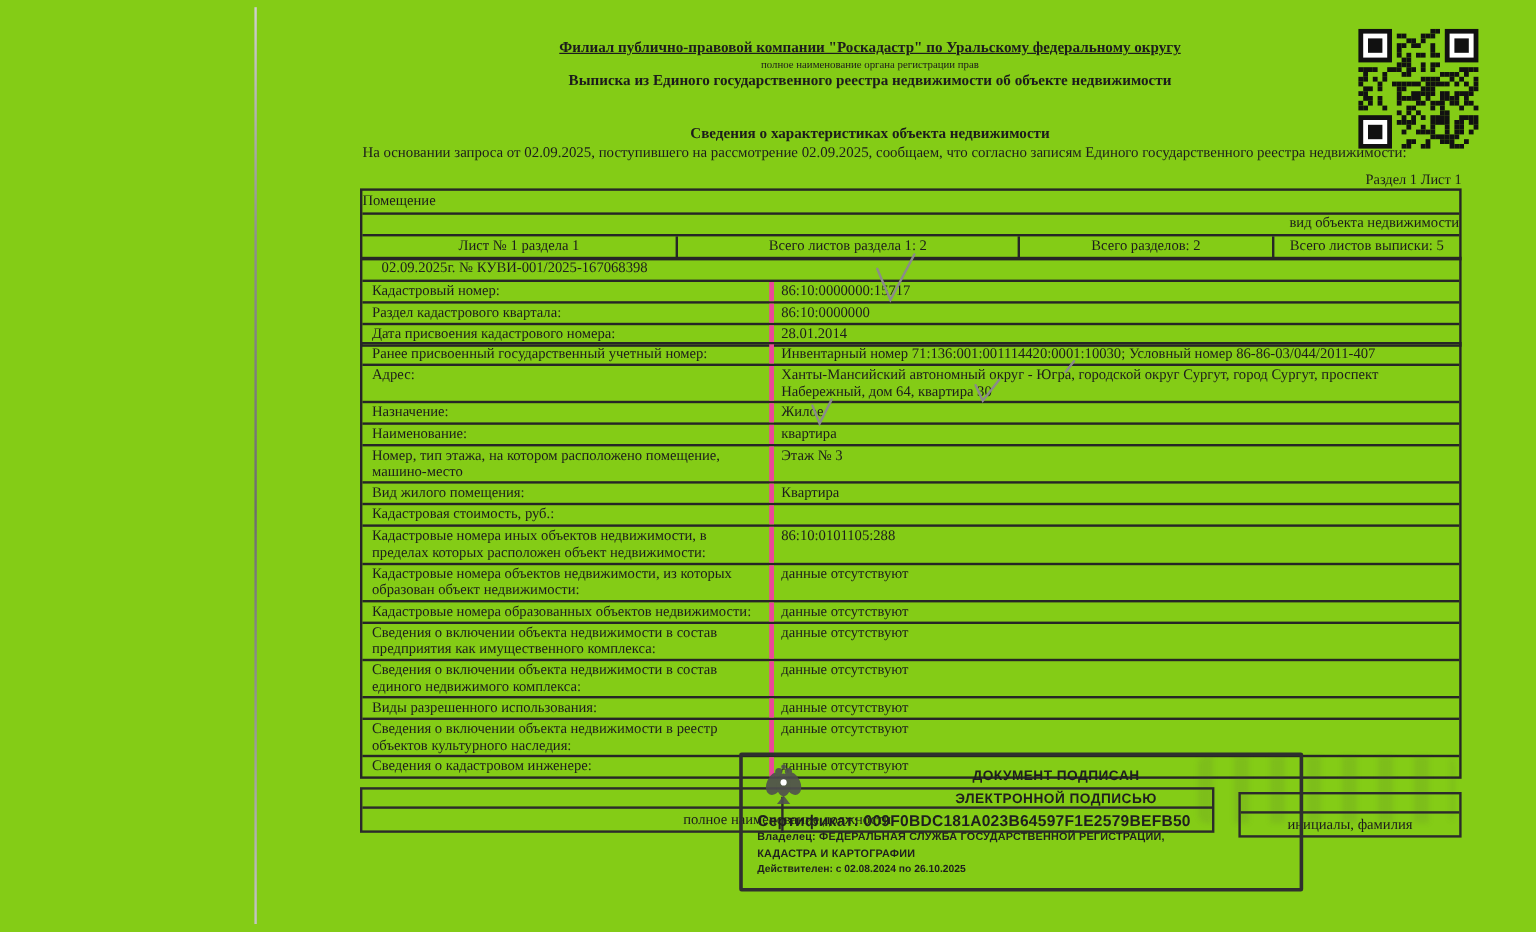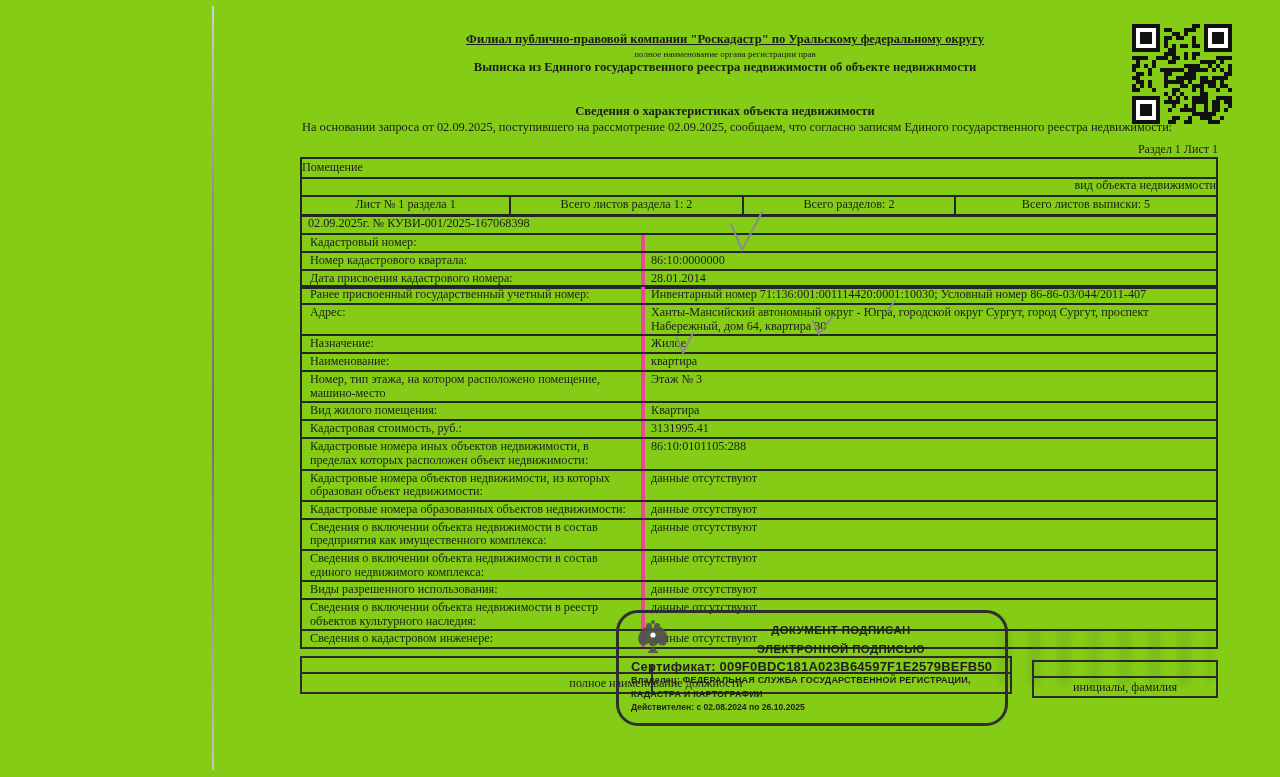--- a/index.html
+++ b/index.html
@@ -23,21 +23,21 @@
   #qr{position:absolute;left:1128px;top:24px;width:108px;height:100px;}
 
   
   .tbl{position:absolute;left:300px;width:918px;box-sizing:border-box;
        border:2px solid #262626;font-size:12.2px;line-height:13.6px;background:transparent;}
   .tr{display:flex;border-bottom:2px solid #262626;min-height:16px;}
   .tr:last-child{border-bottom:none;}
   .th-label{width:343px;box-sizing:border-box;border-right:4px solid #ec4899;padding:1px 3px 1px 8px;}
   .td-value{flex:1;padding:1px 4px 1px 6px;}
   .c{justify-content:center;text-align:center;}
-  .full{padding:1px 4px 1px 6px;}
+  .full{padding:1px 4px 1px 16px;}
   #tbl-object{top:157px;}
   #tbl-request{top:214px;}
   #tbl-details{top:285px;}
   .hdr-cell{box-sizing:border-box;border-right:2px solid #262626;text-align:center;padding:1px 2px;}
   .hdr-cell:last-child{border-right:none;}
 
   
   .cm{position:absolute;}
   .cm polyline,.cm line{fill:none;stroke:#8b8b8b;stroke-width:2;stroke-linecap:round;}
 
@@ -48,22 +48,22 @@
   .sig-space{height:14px;border-bottom:2px solid #2b2b2b;}
   .sig-label{text-align:center;font-size:12.2px;padding-top:2px;}
   #eagle-stub{position:absolute;left:651px;top:664px;width:2px;height:30px;background:#2b2b2b;z-index:1;}
 
   
   #watermark{position:absolute;left:998px;top:630px;width:214px;height:56px;border-radius:8px;
     background:repeating-linear-gradient(90deg,rgba(70,70,70,0.10) 0 13px,transparent 13px 30px);
     filter:blur(2px);z-index:0;}
 
   
-  #stamp{position:absolute;left:616px;top:610px;width:392px;height:116px;box-sizing:border-box;
-    border:3px solid #2f2f2f;border-radius:22px;background:transparent;z-index:3;
+  #stamp{position:absolute;left:616px;top:627px;width:470px;height:116px;box-sizing:border-box;
+    border:3px solid #2f2f2f;border-radius:2px;background:transparent;z-index:3;
     font-family:"Liberation Sans", sans-serif;color:#1e1e1e;}
   #stamp .s-line1{position:absolute;left:66px;right:8px;top:11px;text-align:center;
     font-size:11.4px;font-weight:bold;letter-spacing:.4px;}
   #stamp .s-line2{position:absolute;left:66px;right:8px;top:30px;text-align:center;
     font-size:11.4px;font-weight:bold;letter-spacing:.4px;}
   #stamp .s-cert{position:absolute;left:12px;top:46px;font-size:13px;font-weight:bold;letter-spacing:.2px;}
   #stamp .s-owner{position:absolute;left:12px;top:60px;width:345px;font-size:9px;font-weight:bold;line-height:14px;letter-spacing:.2px;}
   #stamp .s-valid{position:absolute;left:12px;top:89px;font-size:8.6px;font-weight:bold;}
   #emblem{position:absolute;left:18px;top:5px;}
 </style>
@@ -300,39 +300,40 @@
     </svg>
 
   <div id="tbl-object" class="tbl">
     <div class="tr c" style="min-height:18px">
       <div style="width:100%;text-align:left;padding-top:2px">Помещение</div>
     </div>
     <div class="tr c">
       <div style="width:100%;text-align:right">вид объекта недвижимости</div>
     </div>
     <div class="tr" style="min-height:18px">
-      <div class="hdr-cell" style="width:209px">Лист № 1 раздела 1</div>
-      <div class="hdr-cell" style="width:233px">Всего листов раздела 1: 2</div>
+      <div class="hdr-cell" style="width:263px">Лист № 1 раздела 1</div>
+      <div class="hdr-cell" style="width:285px">Всего листов раздела 1: 2</div>
       <div class="hdr-cell" style="width:212px">Всего разделов: 2</div>
       <div class="hdr-cell" style="flex:1">Всего листов выписки: 5</div>
     </div>
   </div>
 
   <div id="tbl-request" class="tbl">
     <div class="tr" style="min-height:17px">
       <div class="full">02.09.2025г. № КУВИ-001/2025-167068398</div>
     </div>
     <div>
 
         <div class="tr">
           <div class="th-label">Кадастровый номер:</div>
-        </div>
-
-        <div class="tr">
-          <div class="th-label">Номер кадастрового квартала:</div>
+          <div class="td-value">86:10:0000000:15717</div>
+        </div>
+
+        <div class="tr">
+          <div class="th-label">Раздел кадастрового квартала:</div>
           <div class="td-value">86:10:0000000</div>
         </div>
 
         <div class="tr">
           <div class="th-label">Дата присвоения кадастрового номера:</div>
           <div class="td-value">28.01.2014</div>
         </div>
       </div>
   </div>
 
@@ -365,21 +366,20 @@
           <div class="td-value">Этаж № 3</div>
         </div>
 
         <div class="tr">
           <div class="th-label">Вид жилого помещения:</div>
           <div class="td-value">Квартира</div>
         </div>
 
         <div class="tr">
           <div class="th-label">Кадастровая стоимость, руб.:</div>
-          <div class="td-value">3131995.41</div>
         </div>
 
         <div class="tr">
           <div class="th-label">Кадастровые номера иных объектов недвижимости, в пределах которых расположен объект недвижимости:</div>
           <div class="td-value">86:10:0101105:288</div>
         </div>
 
         <div class="tr">
           <div class="th-label">Кадастровые номера объектов недвижимости, из которых образован объект недвижимости:</div>
           <div class="td-value">данные отсутствуют</div>

